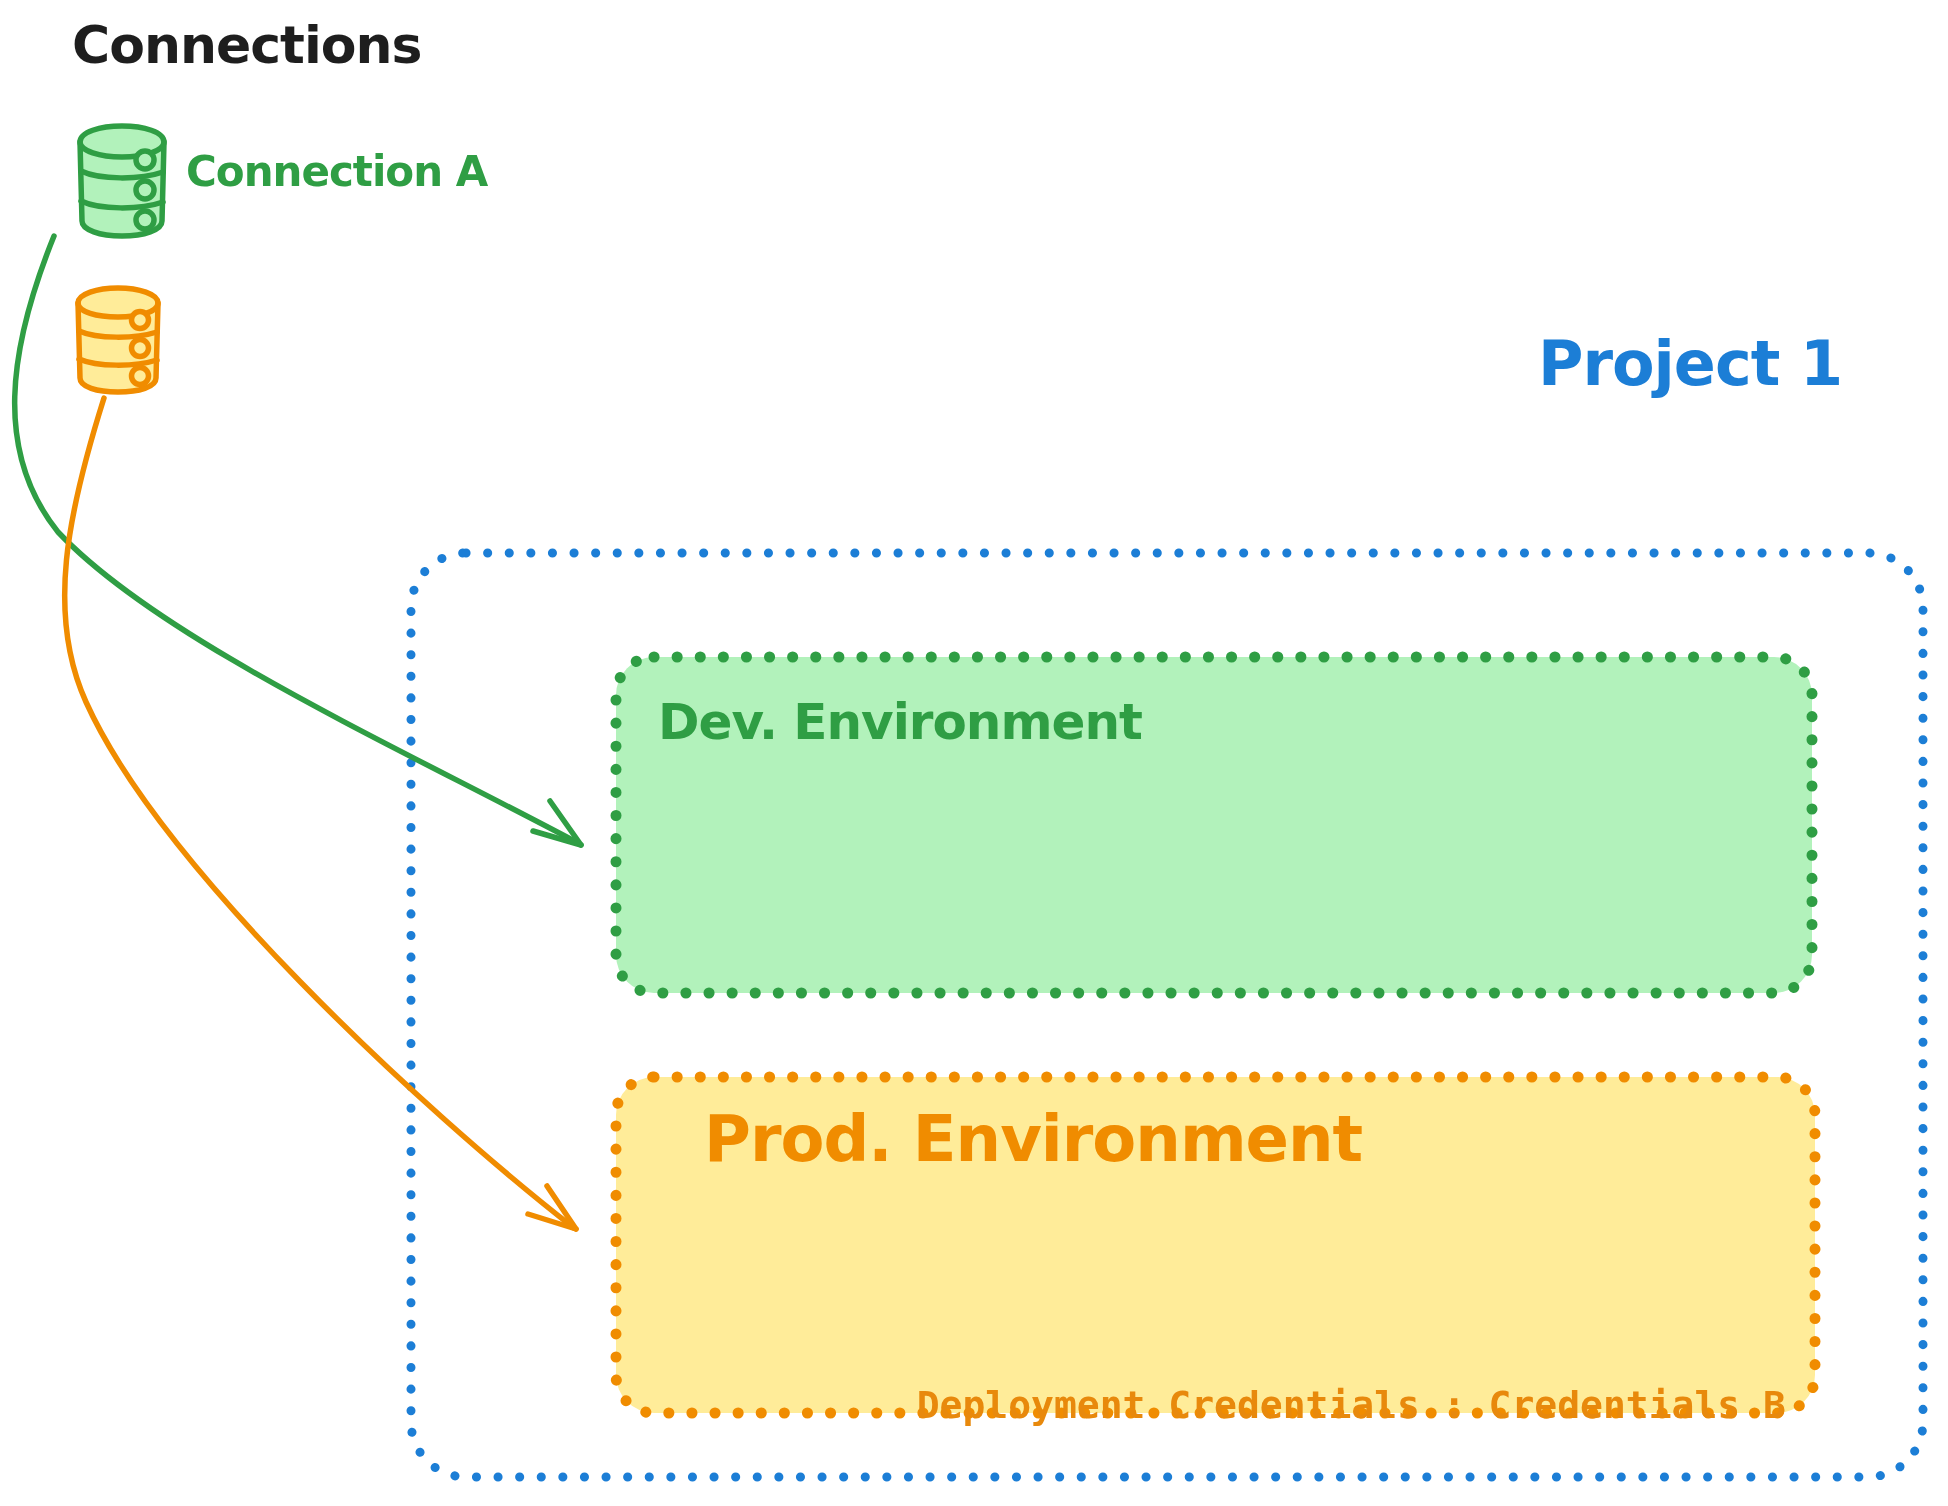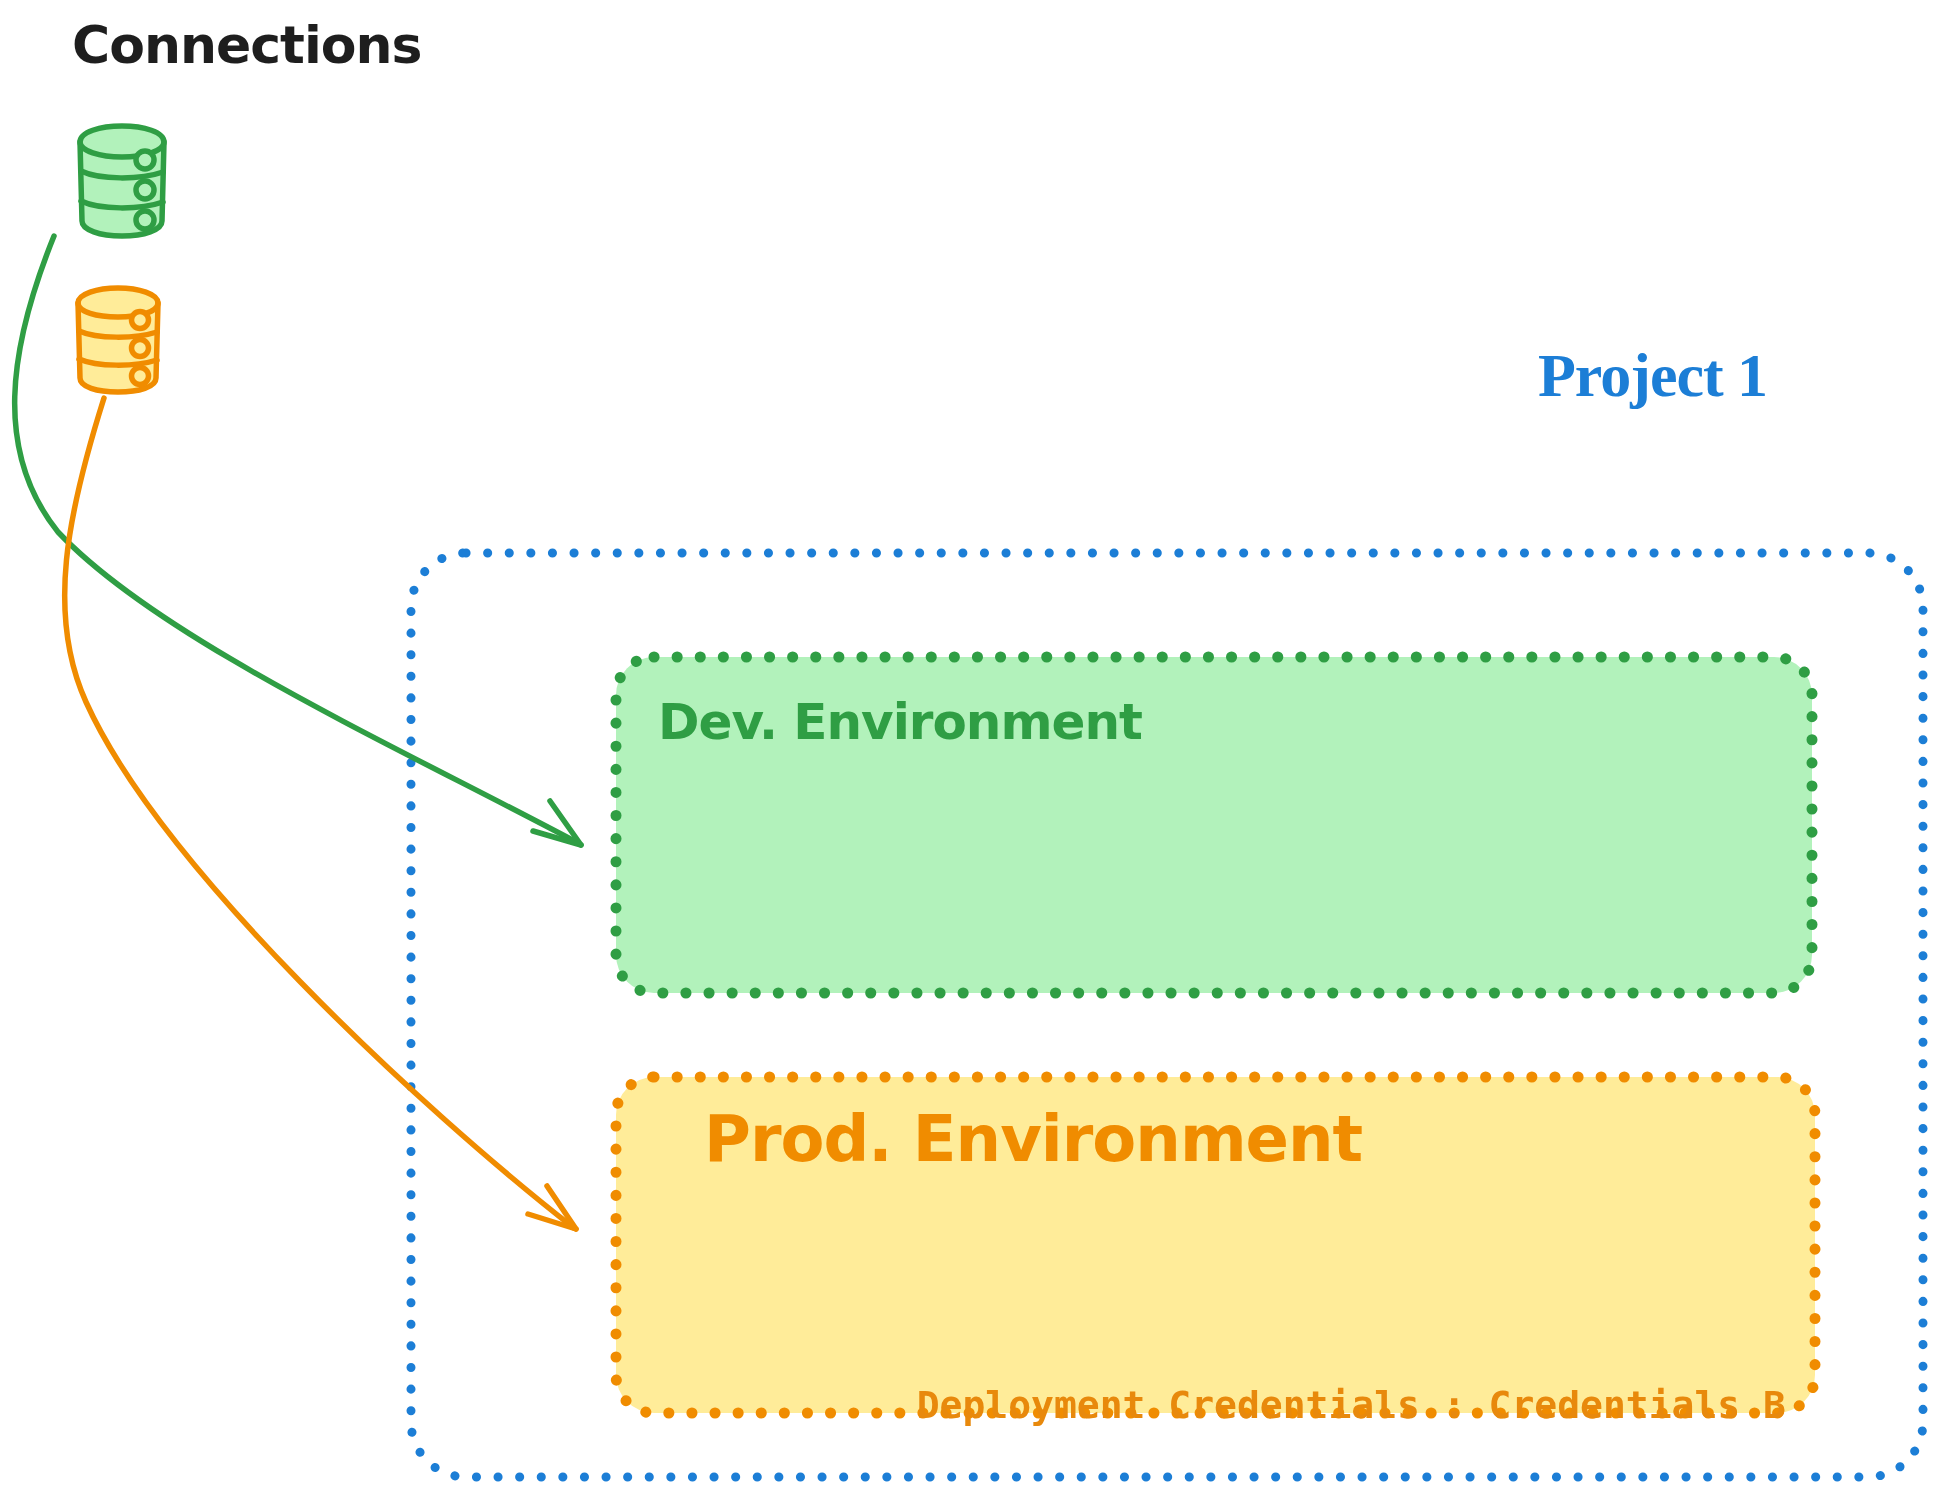--- a/index.html
+++ b/index.html
@@ -12,21 +12,21 @@
     font-family:"DejaVu Sans",sans-serif;
     padding-left:28px;
   }
   #scene{position:absolute;left:0;top:0;width:1948px;height:1506px;}
   .txt{position:absolute;white-space:nowrap;line-height:1.15;}
   .hand{font-family:"DejaVu Sans",sans-serif;font-weight:700;letter-spacing:-1px;}
   .mono{font-family:"DejaVu Sans Mono",monospace;font-weight:700;letter-spacing:0;}
   #connections-title{left:72px;top:16px;font-size:52px;color:var(--black,#1e1e1e);}
   #connection-a-label{left:186px;top:148px;font-size:42px;color:var(--green,#2f9e44);}
   #connection-b-label{left:183px;top:309px;font-size:42px;color:var(--orange,#f08c00);}
-  #project-title{left:1538px;top:340px;font-size:62px;color:var(--blue,#1c7ed6);font-family:Liberation Serif, serif;}
+  #project-title{left:1538px;top:328px;font-size:62px;color:var(--blue,#1c7ed6);}
   #dev-environment-title{left:658px;top:694px;font-size:50px;color:var(--green,#2f9e44);text-align:right;}
   #dev-credentials-text{right:191px;top:908px;font-size:38px;color:var(--green,#2f9e44);}
   #prod-environment-title{left:664px;top:1103px;font-size:64px;color:var(--orange,#f08c00);margin-left:40px;}
   #prod-credentials-text{right:190px;top:1384px;font-size:38px;color:var(--orange-text,#e8890c);}
 </style>
 </head>
 <body>
 
 <div id="canvas">
 
@@ -66,20 +66,21 @@
       <path d="M3,45 C21,53 59,53 81,46" fill="none"></path>
       <path d="M3,73 C21,81 59,81 81,74" fill="none"></path>
       <circle cx="64" cy="34" r="8.5" style="fill:var(--orange-fill,#ffec99);"></circle>
       <circle cx="64" cy="62" r="8.5" style="fill:var(--orange-fill,#ffec99);"></circle>
       <circle cx="64" cy="90" r="8.5" style="fill:var(--orange-fill,#ffec99);"></circle>
     </g>
   </svg>
 
   <div id="connections-title" class="txt hand">Connections</div>
 
+  <div id="connection-a-label" class="txt hand">Connection A</div>
 
 
   <div id="project-title" class="txt hand">Project 1</div>
 
   <div id="dev-environment-title" class="txt hand">Dev. Environment</div>
 
 
   <div id="prod-environment-title" class="txt hand">Prod. Environment</div>
 
   <div id="prod-credentials-text" class="txt mono">Deployment Credentials : Credentials B</div>

